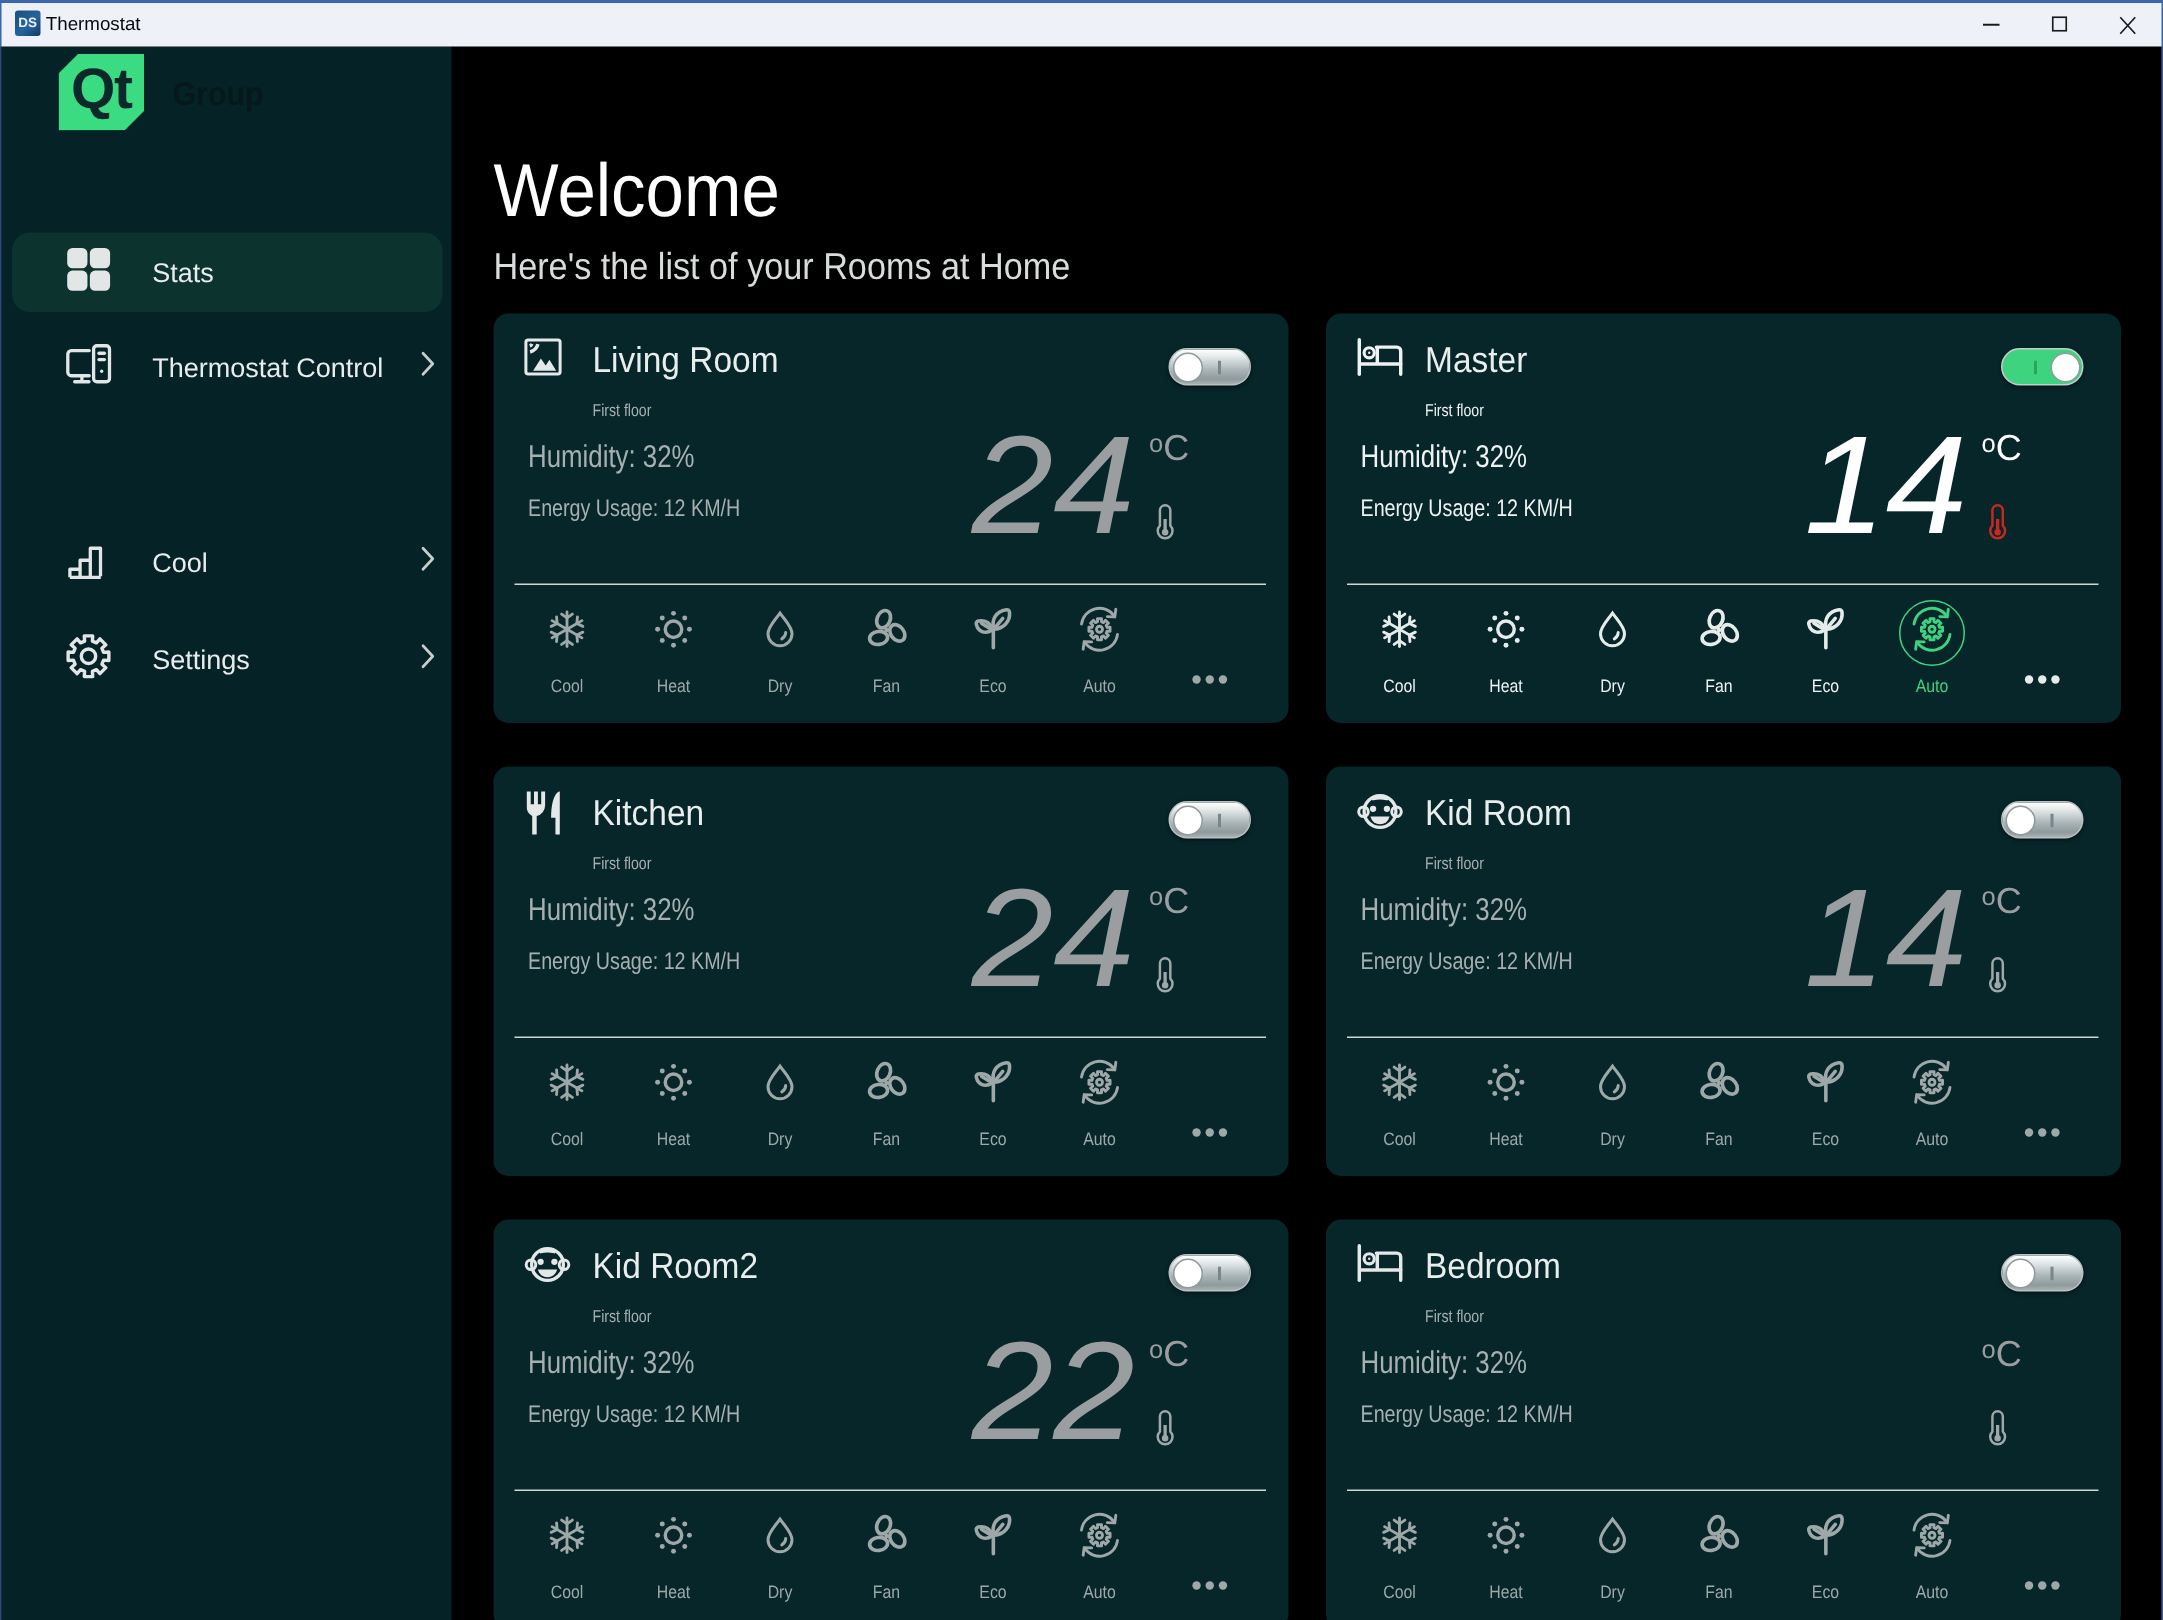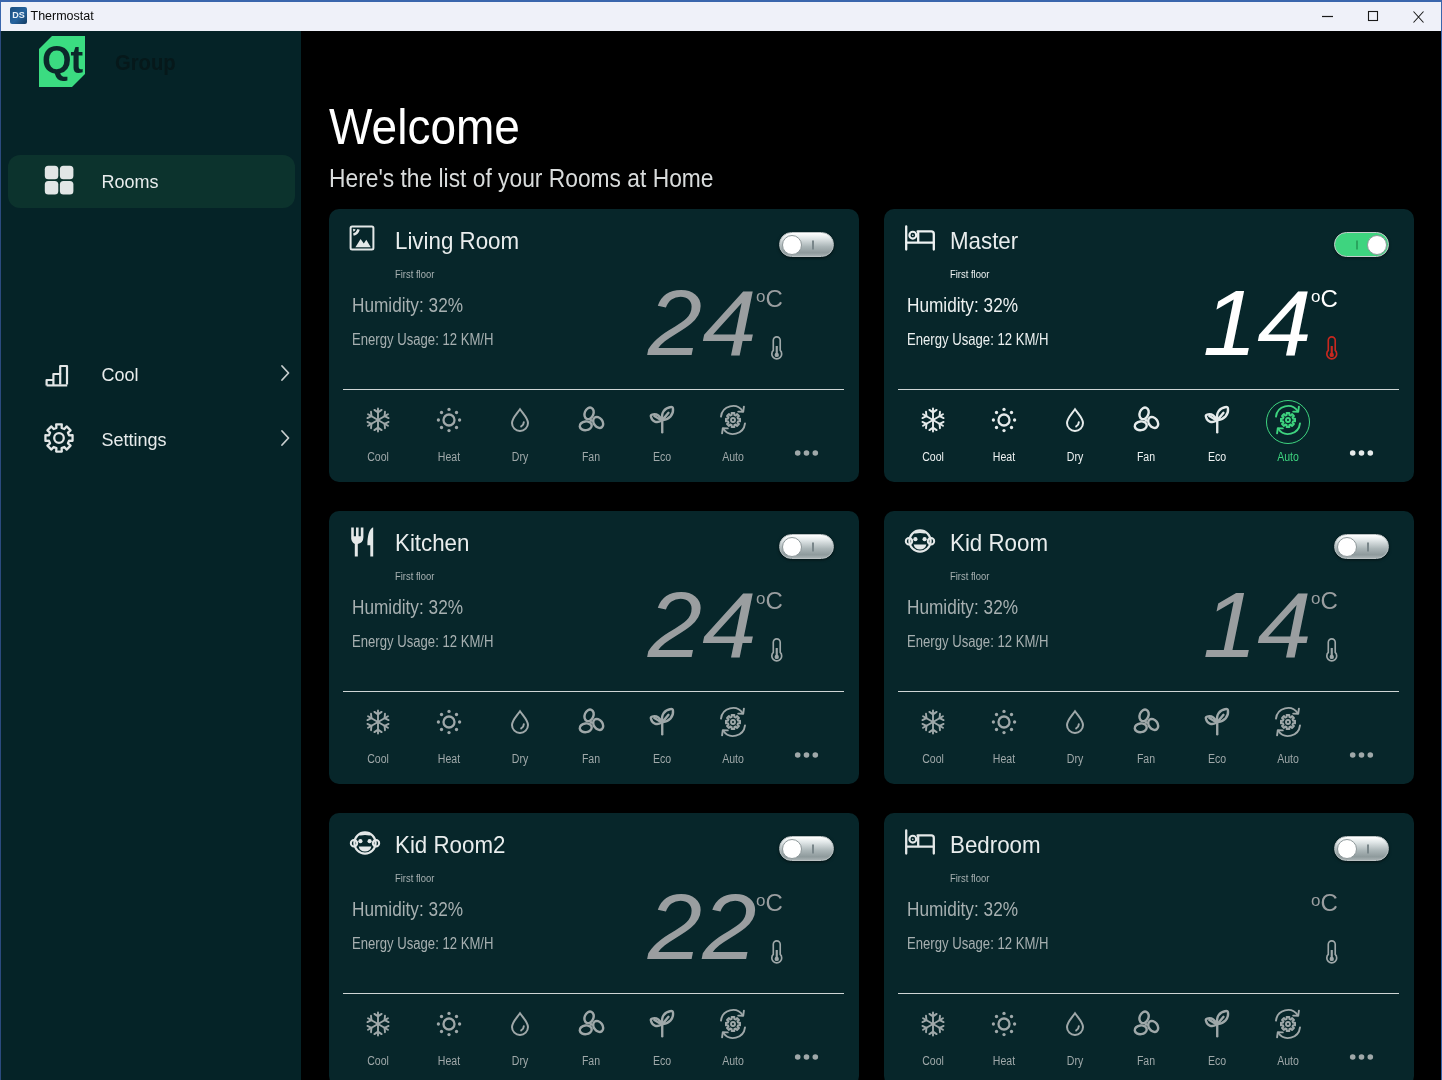--- a/index.html
+++ b/index.html
@@ -8,21 +8,21 @@
 .titlebar { left:0; top:0; width:1442px; height:31px; background:#eff1f9;
   border-top:2px solid #3a66ad; border-left:1px solid #3a66ad; border-right:1px solid #3a66ad; }
 .dsicon { position:absolute; left:9px; top:5px; width:17px; height:17px; border-radius:2px;
   background:linear-gradient(135deg,#1b4d7e 0%,#25639e 55%,#123a60 100%); color:#e8f0f8;
   font-size:9px; font-weight:bold; text-align:center; line-height:17px; }
 .tbtitle { position:absolute; left:29.5px; top:7px; font-size:12.5px; color:#0a0a0a; }
 .wbtn { position:absolute; top:0; }
 .sideedge { left:0; top:31px; width:1px; height:1049px; background:#2b4a7e; }
 .rightedge { left:1441px; top:31px; width:1px; height:1049px; background:#3a66ad; }
 .sidebar { left:1px; top:31px; width:300px; height:1049px; background:#052327; }
-.qtlogo { position:absolute; left:38px; top:5px; width:46px; height:51px; background:#3bdc81;
+.qtlogo { position:absolute; left:38px; top:5px; width:57px; height:51px; background:#3bdc81;
   clip-path:polygon(13px 0, 100% 0, 100% calc(100% - 13px), calc(100% - 13px) 100%, 0 100%, 0 13px); }
 .qtlogo span { position:absolute; left:50%; top:50%; transform:translate(-50%,-54%); font-weight:bold;
   font-size:38px; color:#0b282a; letter-spacing:-1px; }
 .qgroup { position:absolute; left:114px; top:21px; font-size:22px; font-weight:bold; color:#06181a; line-height:1; }
 .qgroup .cx { transform:scaleX(0.92); }
 .nav { position:absolute; left:7px; width:287px; height:53px; border-radius:12px; }
 .nav.active { background:#0c332d; }
 .nic { position:absolute; left:51px; top:50%; transform:translate(-50%,-50%); }
 .nlab { position:absolute; left:93.5px; top:50%; transform:translateY(-50%); font-size:18px; color:#e8ecec; line-height:1; }
 .nlab .cx { transform:scaleX(1.0); }
@@ -45,21 +45,21 @@
 .tgl.on .knob { right:1.5px; }
 .tgl .mark { position:absolute; top:50%; transform:translateY(-50%); width:1.5px; height:9px; }
 .tgl.off .mark { right:19.5px; background:#79868a; }
 .tgl.on .mark { left:21px; background:#2aa45e; }
 .floor { position:absolute; left:66px; top:60px; font-size:11.5px; line-height:1; }
 .hum { position:absolute; left:23px; top:85px; font-size:21px; line-height:1; }
 .ene { position:absolute; left:23px; top:123px; font-size:16px; line-height:1;text-align:right; }
 .hum .cx, .ene .cx, .floor .cx { transform:scaleX(0.82); }
 .temp { position:absolute; right:103px; top:68px; font-size:93px; line-height:1;font-style:italic; }
 .temp span { display:inline-block; transform:scaleX(1.05); transform-origin:100% 50%; }
-.deg { position:absolute; left:427px; top:78px; font-size:24px; line-height:1; }
+.deg { position:absolute; left:437px; top:78px; font-size:24px; line-height:1; }
 .deg .o { font-size:17px; vertical-align:5.5px; }
 .thermo { position:absolute; left:439.5px; top:126.5px; }
 .div { position:absolute; left:14px; top:180px; width:501px; height:1px; background:#cfd5d5; }
 .modes { position:absolute; left:14px; top:192px; width:496px; height:70px; display:flex; }
 .cell { position:relative; flex:1; }
 .cic { position:absolute; left:50%; top:20.5px; transform:translate(-50%,-50%); }
 .ring { position:absolute; left:50%; top:20.5px; transform:translate(-50%,-50%); width:44px; height:44px;
   border-radius:50%; border:1.4px solid #3ed47f; }
 .clab { position:absolute; left:50%; top:50px; transform:translateX(-50%); font-size:12px; line-height:1; }
 .clab .cx { transform:scaleX(0.88); transform-origin:50% 50%; }
@@ -72,21 +72,36 @@
       <span>Qt</span>
     </div>
   <div class="qgroup"><span class="cx">Group</span></div>
   <div class="nav active" style="top:124px">
       <div class="nic"><svg width="34" height="34" viewBox="0 0 34 34">
           <rect x="2.8" y="2.8" width="13.5" height="13.5" rx="3.5" fill="#e2e6e6"></rect>
           <rect x="17.9" y="2.8" width="13.5" height="13.5" rx="3.5" fill="#e2e6e6"></rect>
           <rect x="2.8" y="17.9" width="13.5" height="13.5" rx="3.5" fill="#e2e6e6"></rect>
           <rect x="17.9" y="17.9" width="13.5" height="13.5" rx="3.5" fill="#e2e6e6"></rect>
         </svg></div>
-      <div class="nlab"><span class="cx">Rooms</span></div>
+      <div class="nlab"><span class="cx">Stats</span></div>
+    </div>
+<div class="nav" style="top:187px">
+      <div class="nic"><svg width="34" height="30" viewBox="0 0 34 30" fill="none" stroke="#e2e6e6" stroke-width="2.2" stroke-linejoin="round" stroke-linecap="round">
+          <path d="M17.5 6.2 L5.6 6.2 A2.4 2.4 0 0 0 3.2 8.6 L3.2 20.6 A2.4 2.4 0 0 0 5.6 23.0 L17.5 23.0"></path>
+          <path d="M12.6 23.4 L12.6 26.6"></path>
+          <path d="M7.8 27.0 L17.3 27.0"></path>
+          <rect x="20.4" y="3.0" width="10.6" height="24.0" rx="2.2"></rect>
+          <line x1="24.0" y1="8.0" x2="27.6" y2="8.0"></line>
+          <line x1="24.0" y1="12.2" x2="27.6" y2="12.2"></line>
+          <circle cx="25.8" cy="20.0" r="1.1" fill="#e2e6e6" stroke="none"></circle>
+        </svg></div>
+      <div class="nlab"><span class="cx">Thermostat Control</span></div>
+      <div class="chev"><svg width="12" height="20" viewBox="0 0 12 20" fill="none" stroke="#c7cdcd" stroke-width="1.8" stroke-linecap="round" stroke-linejoin="round">
+          <path d="M3 3 L9.5 10 L3 17"></path>
+        </svg></div>
     </div>
 <div class="nav" style="top:317px">
       <div class="nic"><svg width="32" height="32" viewBox="0 0 32 32" fill="none" stroke="#e2e6e6" stroke-width="2.2" stroke-linejoin="round">
           <path d="M3.6 28.4 L3.6 23.0 L10.4 23.0"></path>
           <path d="M10.4 28.0 L10.4 17.0 L17.2 17.0 L17.2 27.6"></path>
           <path d="M17.2 17.2 L17.2 9.0 L24.0 9.0 L24.0 27.6"></path>
           <path d="M3.6 28.4 L24.2 28.4"></path>
         </svg></div>
       <div class="nlab"><span class="cx">Cool</span></div>
       <div class="chev"><svg width="12" height="20" viewBox="0 0 12 20" fill="none" stroke="#c7cdcd" stroke-width="1.8" stroke-linecap="round" stroke-linejoin="round">

